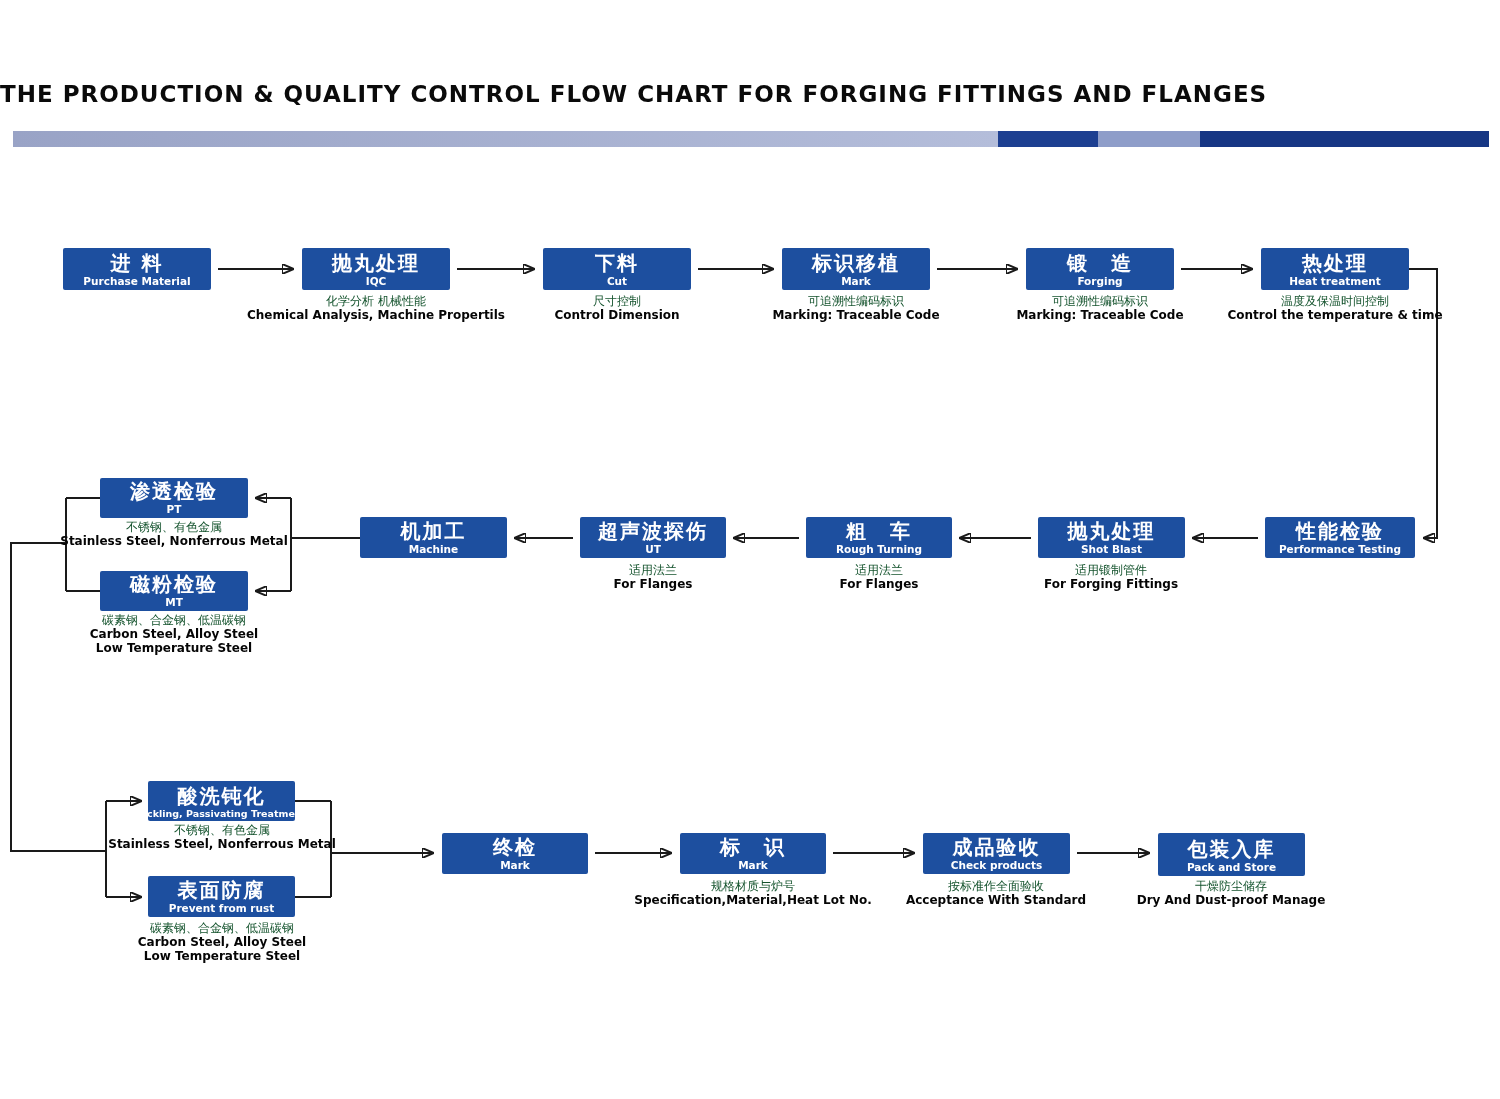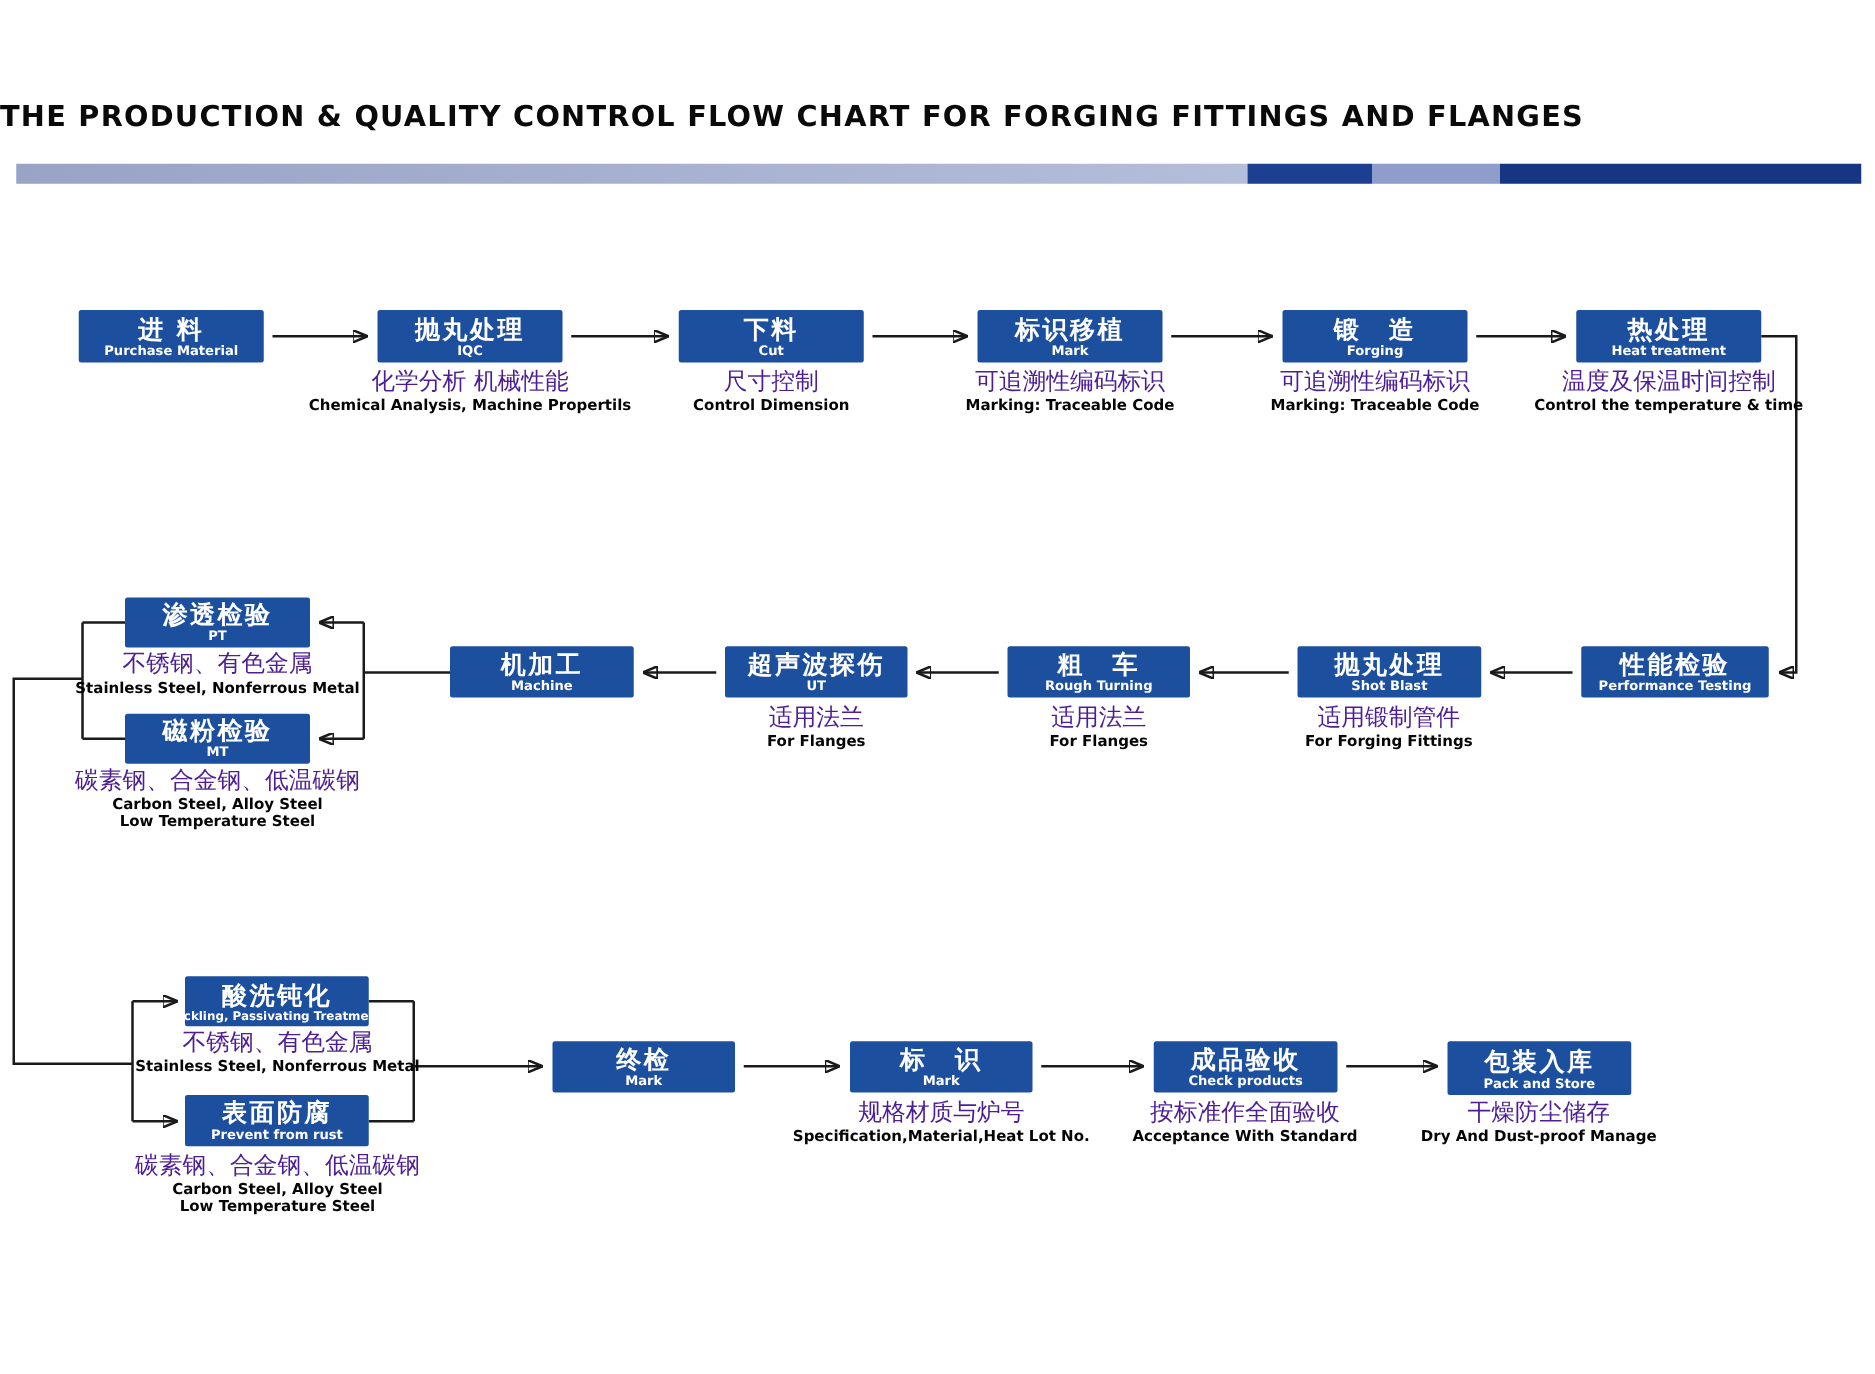--- a/index.html
+++ b/index.html
@@ -23,21 +23,21 @@
 
   .box {
     position:absolute; background:#1d4f9f; color:#ffffff; border-radius:2px;
     display:flex; flex-direction:column; justify-content:flex-end; align-items:center;
     text-align:center; box-sizing:border-box; padding:2px 2px;
   }
   .box-zh { font-size:20px; font-weight:700; letter-spacing:2px; line-height:1.15; white-space:nowrap; }
   .box-en { font-size:10.5px; font-weight:700; line-height:1.2; white-space:nowrap; }
 
   .note { position:absolute; transform:translateX(-50%); width:300px; text-align:center; }
-  .note-zh { font-size:19px; color:#4c1d95; line-height:1.25; white-space:nowrap; }
+  .note-zh { font-size:12px; color:#14532d; line-height:1.25; white-space:nowrap; }
   .note-en { font-size:12px; font-weight:700; color:#050505; line-height:1.15; white-space:nowrap; }
 
   .connectors { position:absolute; top:0; left:0; width:1500px; height:1099px; }
   .connectors path, .connectors line, .connectors polyline {
     stroke:#1a1a1a; stroke-width:2; fill:none;
   }
 </style>
 </head>
 <body>
 

